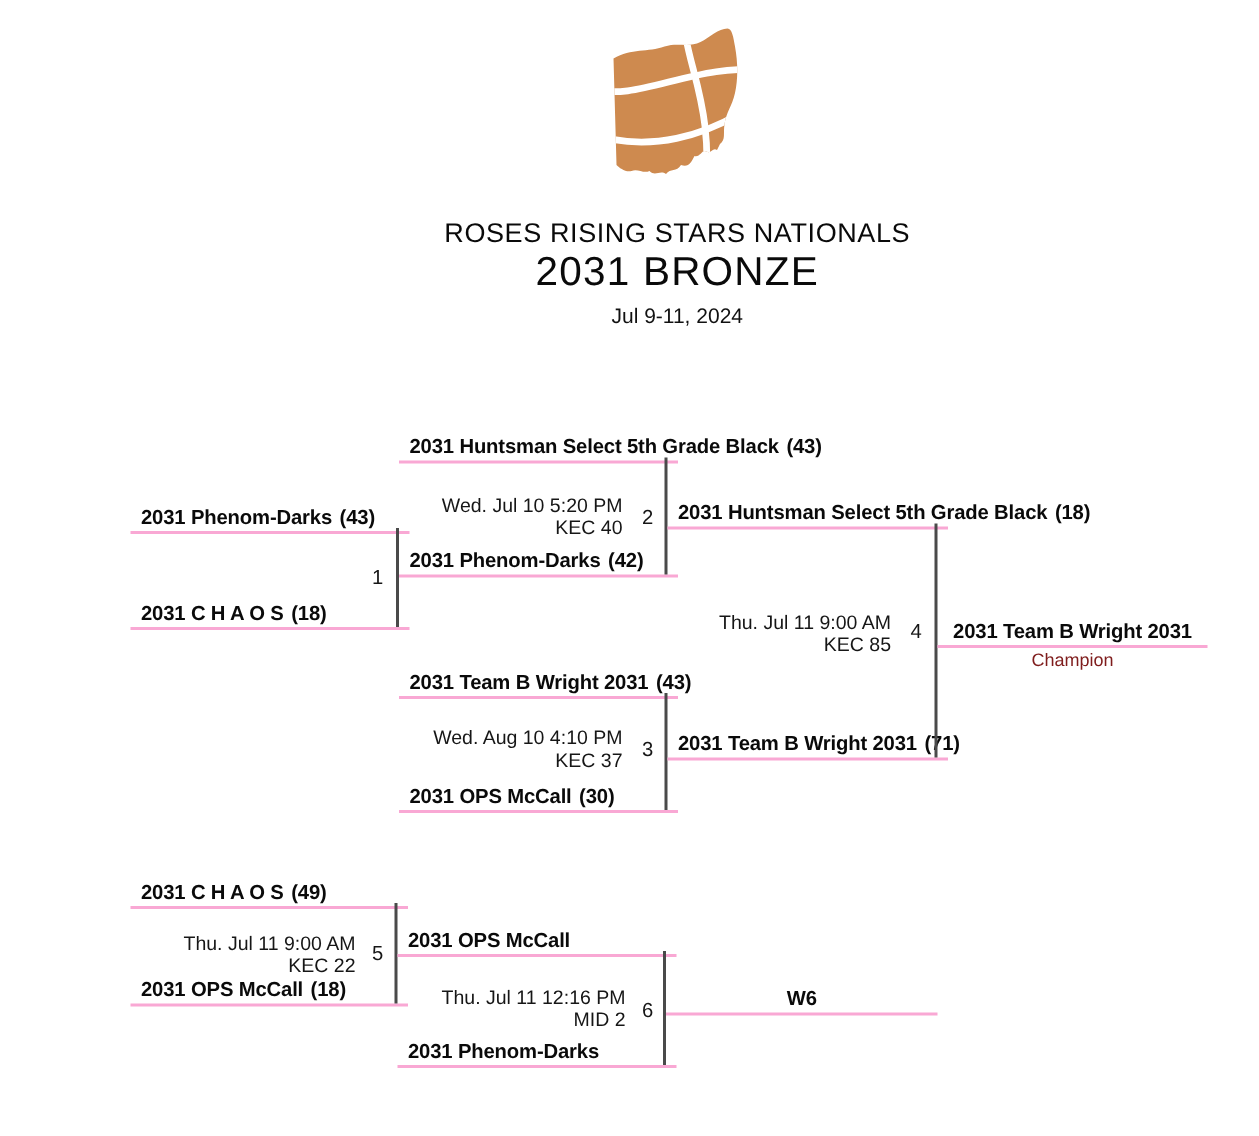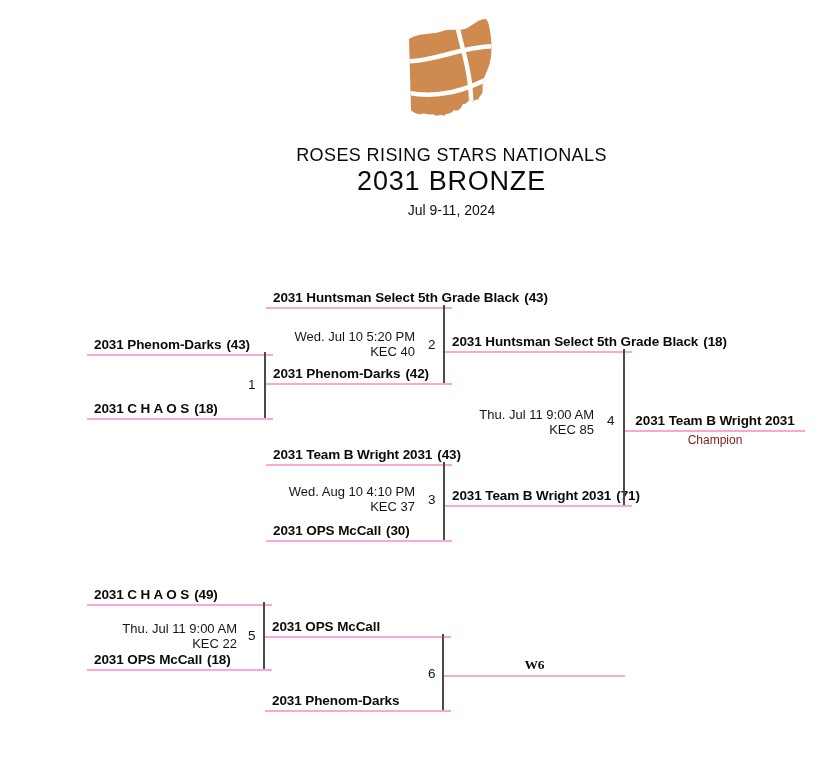--- a/index.html
+++ b/index.html
@@ -18,21 +18,21 @@
         display:flex;align-items:flex-end;padding:0 0 2px 7px;
         font-size:13.5px;white-space:nowrap;letter-spacing:-0.1px;}
   .slot .tname{font-weight:bold;}
   .slot .tscore{font-weight:bold;margin-left:5px;}
   .slot.centered{justify-content:center;padding-left:0;}
   .slot.centered .tname{margin:0;}
   .vline{position:absolute;width:2px;background:#4a4a4a;}
   .sched{position:absolute;text-align:right;font-size:13px;line-height:15px;color:#161616;white-space:nowrap;}
   .gnum{position:absolute;font-size:13.5px;color:#161616;}
   .caption{position:absolute;text-align:center;font-size:12px;color:#7f1d1d;}
-  .wlabel{font-weight:bold;font-family:Liberation Serif, serif;}
+  .wlabel{font-weight:bold;}
 </style>
 </head>
 <body>
 
 <div class="page">
 
   <svg class="logo" viewBox="0 0 110 118" xmlns="http://www.w3.org/2000/svg" aria-hidden="true">
     <defs>
       <clipPath id="ohioClip">
         <path d="M10,24 C22,17 33,20 44,16 C53,13 60,17 68,13 C74,10 80,4 86,4 C89,4 90,10 91,16 C93,27 93,38 91,47 C89,56 85,60 84,68 C83,74 85,78 81,81 L79,85 C76,83 75,88 72,86 C69,84 68,90 64,89 C62,93 60,97 55,95 C52,100 48,97 45,101 C41,98 38,103 34,99 C30,101 26,97 22,99 C18,100 14,97 12,95 Z"></path>
@@ -128,19 +128,23 @@
 
   <div class="slot" style="left:265px;top:613px;width:179px">
     <span class="tname">2031 OPS McCall</span>
     <span class="tscore"></span>
   </div>
   <div class="slot" style="left:265px;top:687px;width:179px">
     <span class="tname">2031 Phenom-Darks</span>
     <span class="tscore"></span>
   </div>
   <div class="vline" style="left:442px;top:634px;height:76px"></div>
+  <div class="sched" style="right:422px;top:657px">
+    <div>Thu. Jul 11 12:16 PM</div>
+    <div>MID 2</div>
+  </div>
   <div class="gnum" style="left:428px;top:666px">6</div>
 
   <div class="slot centered" style="left:444px;top:652px;width:181px">
     <span class="tname wlabel">W6</span>
   </div>
 
 </div>
 
 </body></html>

